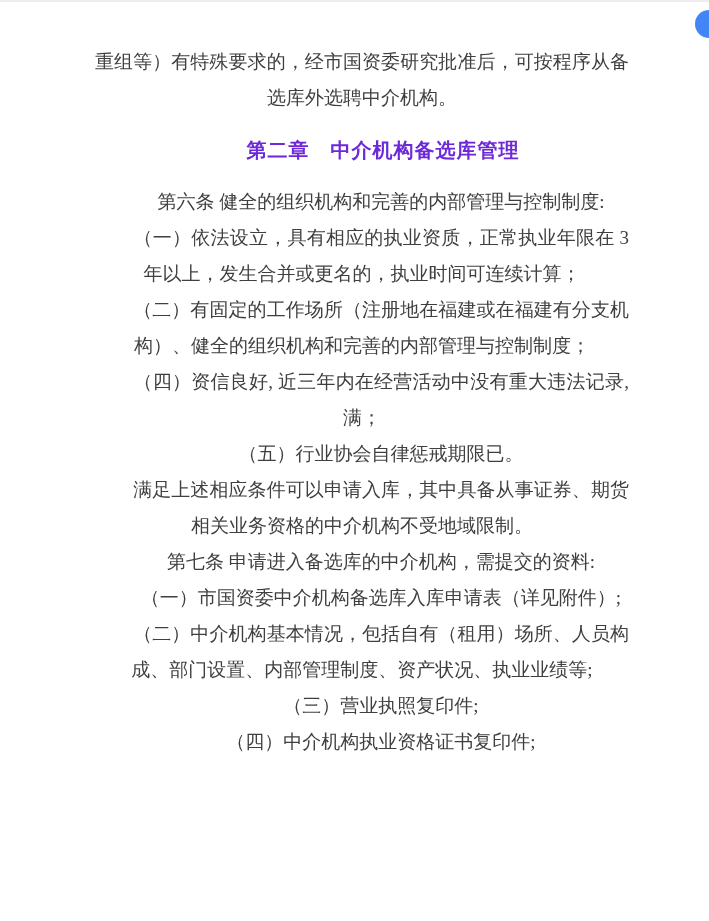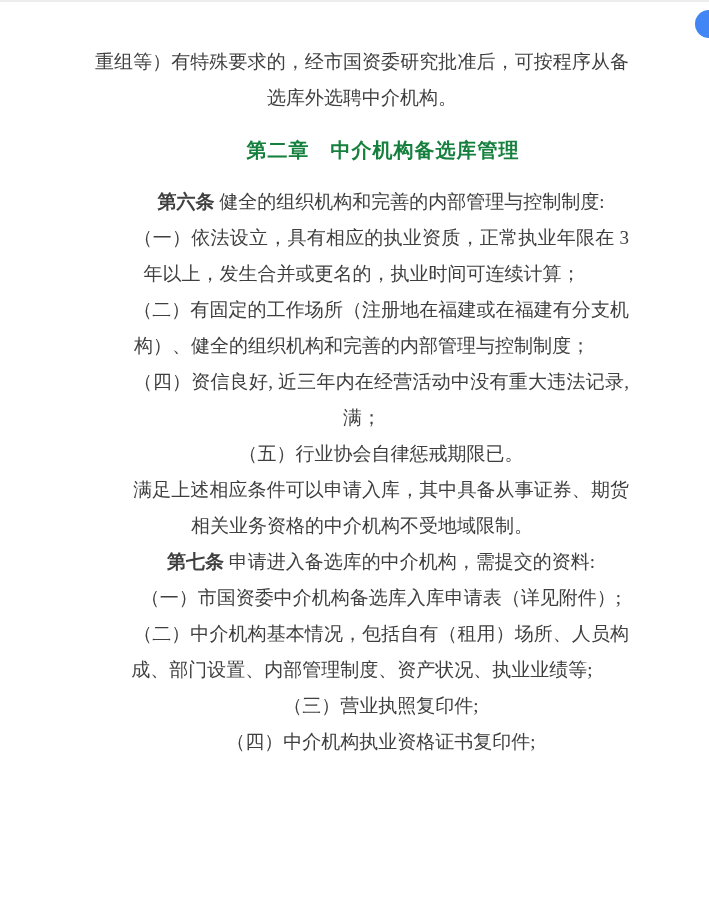--- a/index.html
+++ b/index.html
@@ -27,31 +27,31 @@
     height:36px;
     overflow:visible;
   }
   .line.fill{
     text-align:justify;
     text-align-last:justify;
     text-justify:inter-ideograph;
   }
   .para.heading{
     margin:16px 0;
-    color:#15803d;
+    color:#6d28d9;
   }
   .para.heading .line span{
     font-family:"Liberation Sans","DejaVu Sans",sans-serif;
     font-weight:700;
     font-size:20px;
     letter-spacing:1px;
   }
   .seg-bold{
     font-family:"Liberation Sans","DejaVu Sans",sans-serif;
-    font-weight:700;
+    font-weight:400;
   }
   .page-number{
     position:absolute;
     left:113px;top:860px;
     color:#3a3a3a;
     font-size:17px;
     letter-spacing:2px;
     font-family:"Liberation Serif","DejaVu Serif",serif;
   }
   .floating-widget{

